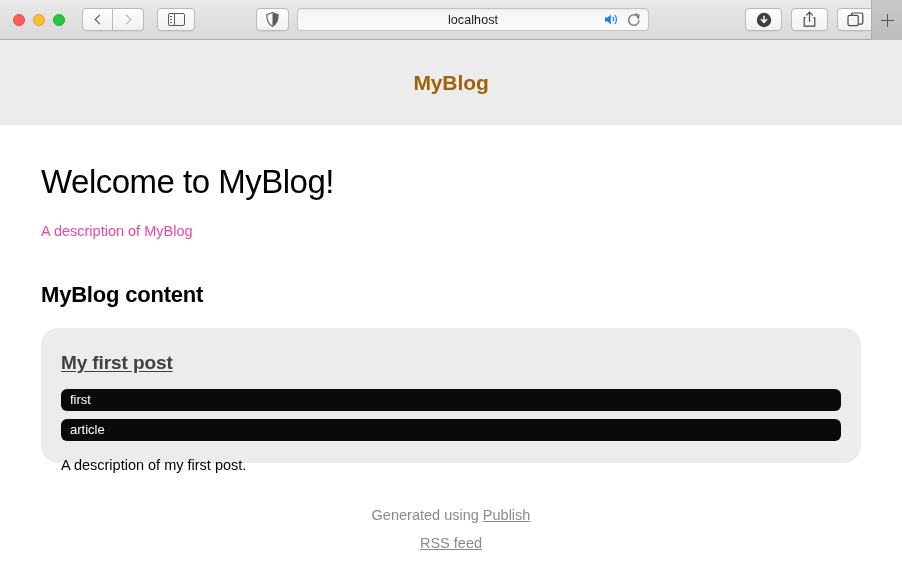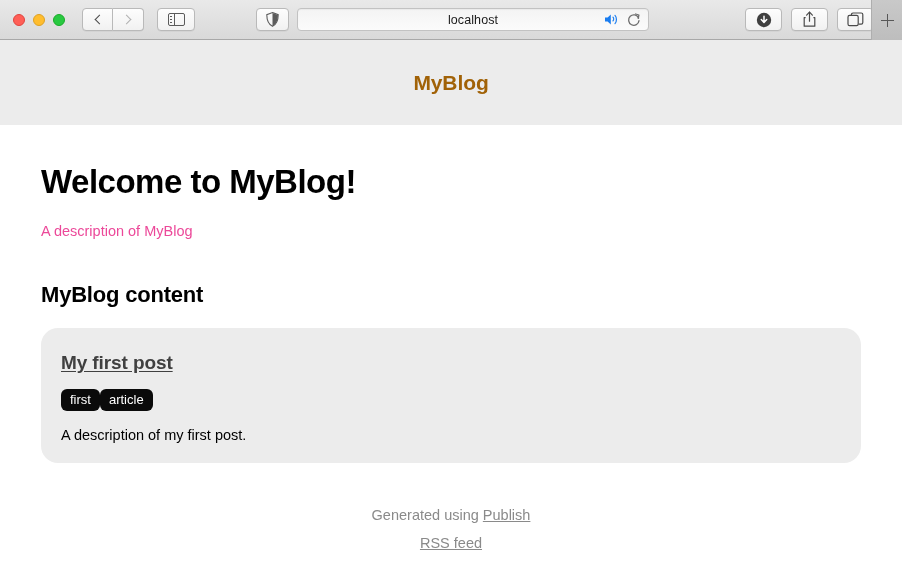--- a/index.html
+++ b/index.html
@@ -122,21 +122,21 @@
     color: #a16207;
     letter-spacing: -0.1px;
   }
 
   .content { padding: 0 41px; }
 
   .welcome {
     margin: 0;
     padding-top: 38px;
     font-size: 33px;
-    font-weight: bold;
+    font-weight: normal;
     color: #000;
     letter-spacing: -0.5px;
   }
   .description {
     margin: 0;
     padding-top: 22px;
     font-size: 14.5px;
     color: #ec4899;
   }
   .section-title {
@@ -159,21 +159,21 @@
     display: inline-block;
     margin: 0;
     font-size: 19px;
     font-weight: bold;
     color: #404040;
     text-decoration: underline;
     text-underline-offset: 2px;
     letter-spacing: -0.1px;
     cursor: pointer;
   }
-  .tag-list { display: flex; margin-top: 15px; }
+  .tag-list { display: flex; gap: 8px; margin-top: 15px; flex-direction: column; }
   .tag {
     background: #0a0a0a;
     color: #fff;
     font-size: 13px;
     border-radius: 6px;
     padding: 4px 9px 5px 9px;
     line-height: 1;
     cursor: pointer;
   }
   .post-desc {

